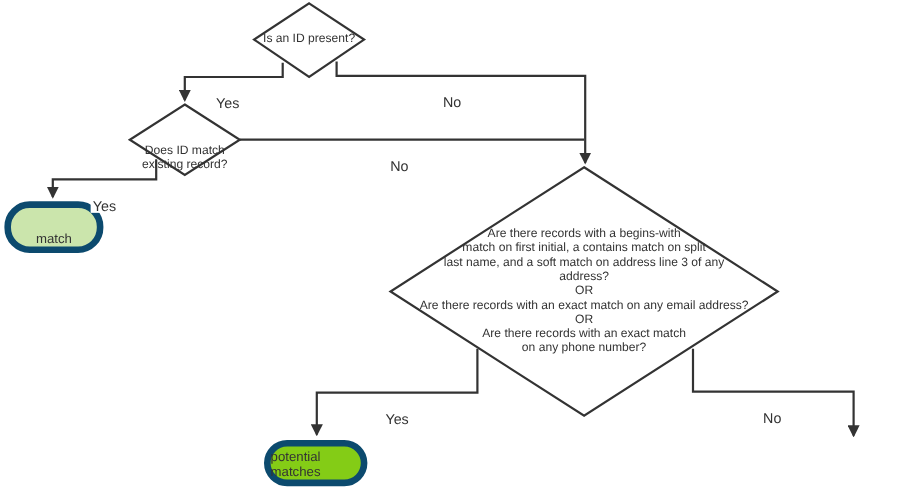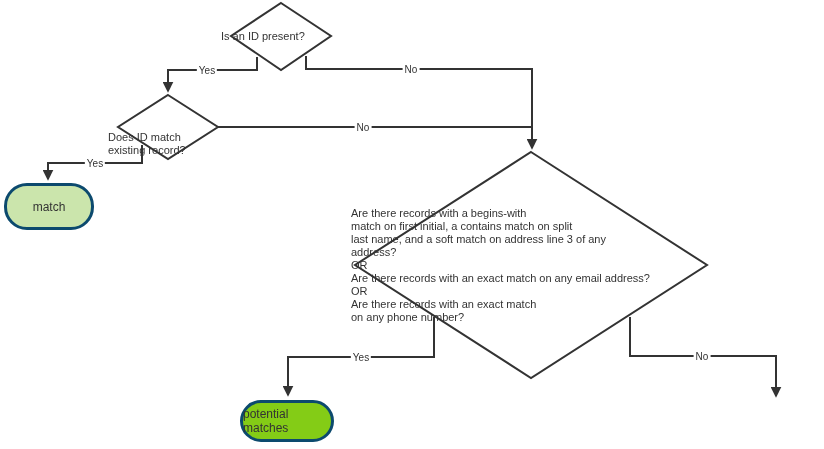--- a/index.html
+++ b/index.html
@@ -25,43 +25,44 @@
     stroke: #333333;
     stroke-width: 2;
   }
   .decision {
     stroke: #333333;
     stroke-width: 2;
   }
   .dtext {
     position: absolute;
     transform: translate(-50%, -50%);
-    text-align: left;
+    text-align: center;
     font-size: 11px;
     line-height: 13px;
     color: #333333;
     white-space: pre-line;
   }
   .edge-label {
     position: absolute;
     transform: translate(-50%, -50%);
     background: #ffffff;
     padding: 0 2px;
-    font-size: 10px;
+    font-size: 13px;
     line-height: 13px;
     color: #333333;
     z-index: 2;
+    margin-top: 24px;
   }
   .terminal {
     position: absolute;
     box-sizing: border-box;
-    border: 3px solid #0c4a6e;
+    border: 6px solid #0c4a6e;
     border-radius: 23px;
     display: flex;
-    align-items: center;
+    align-items: flex-end;
     justify-content: center;
     font-size: 12px;
     color: #333333;
     z-index: 1;
   }
 </style>
 </head>
 <body>
 
 <div class="canvas">

